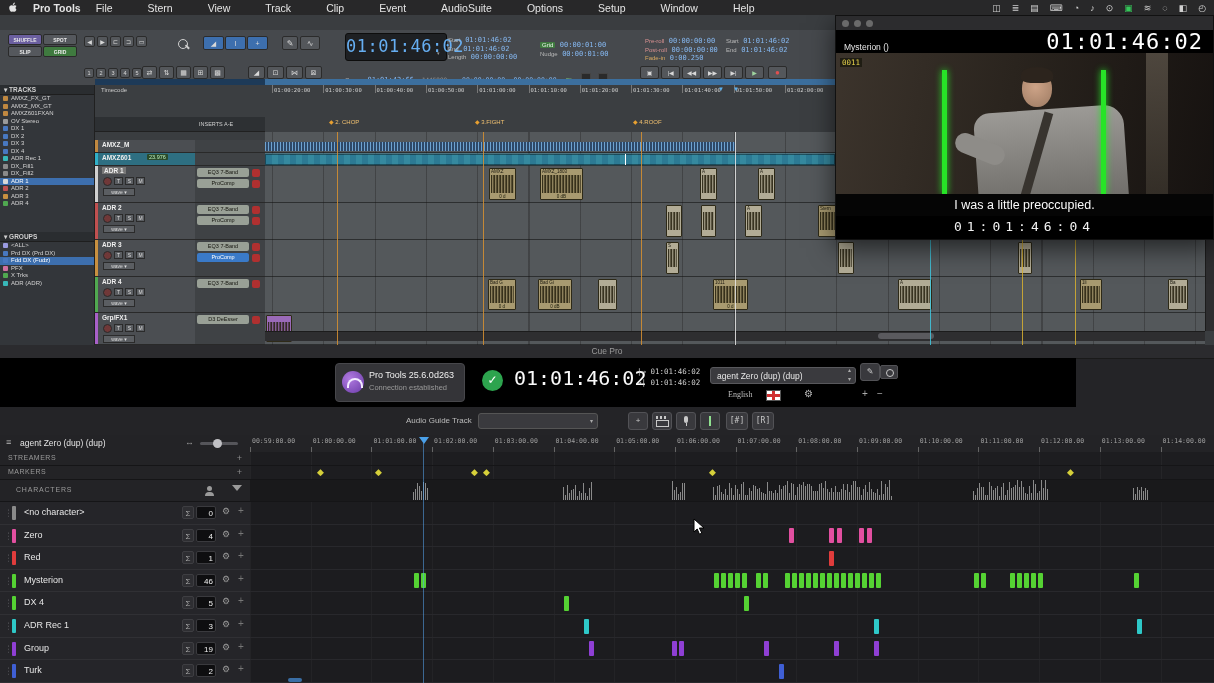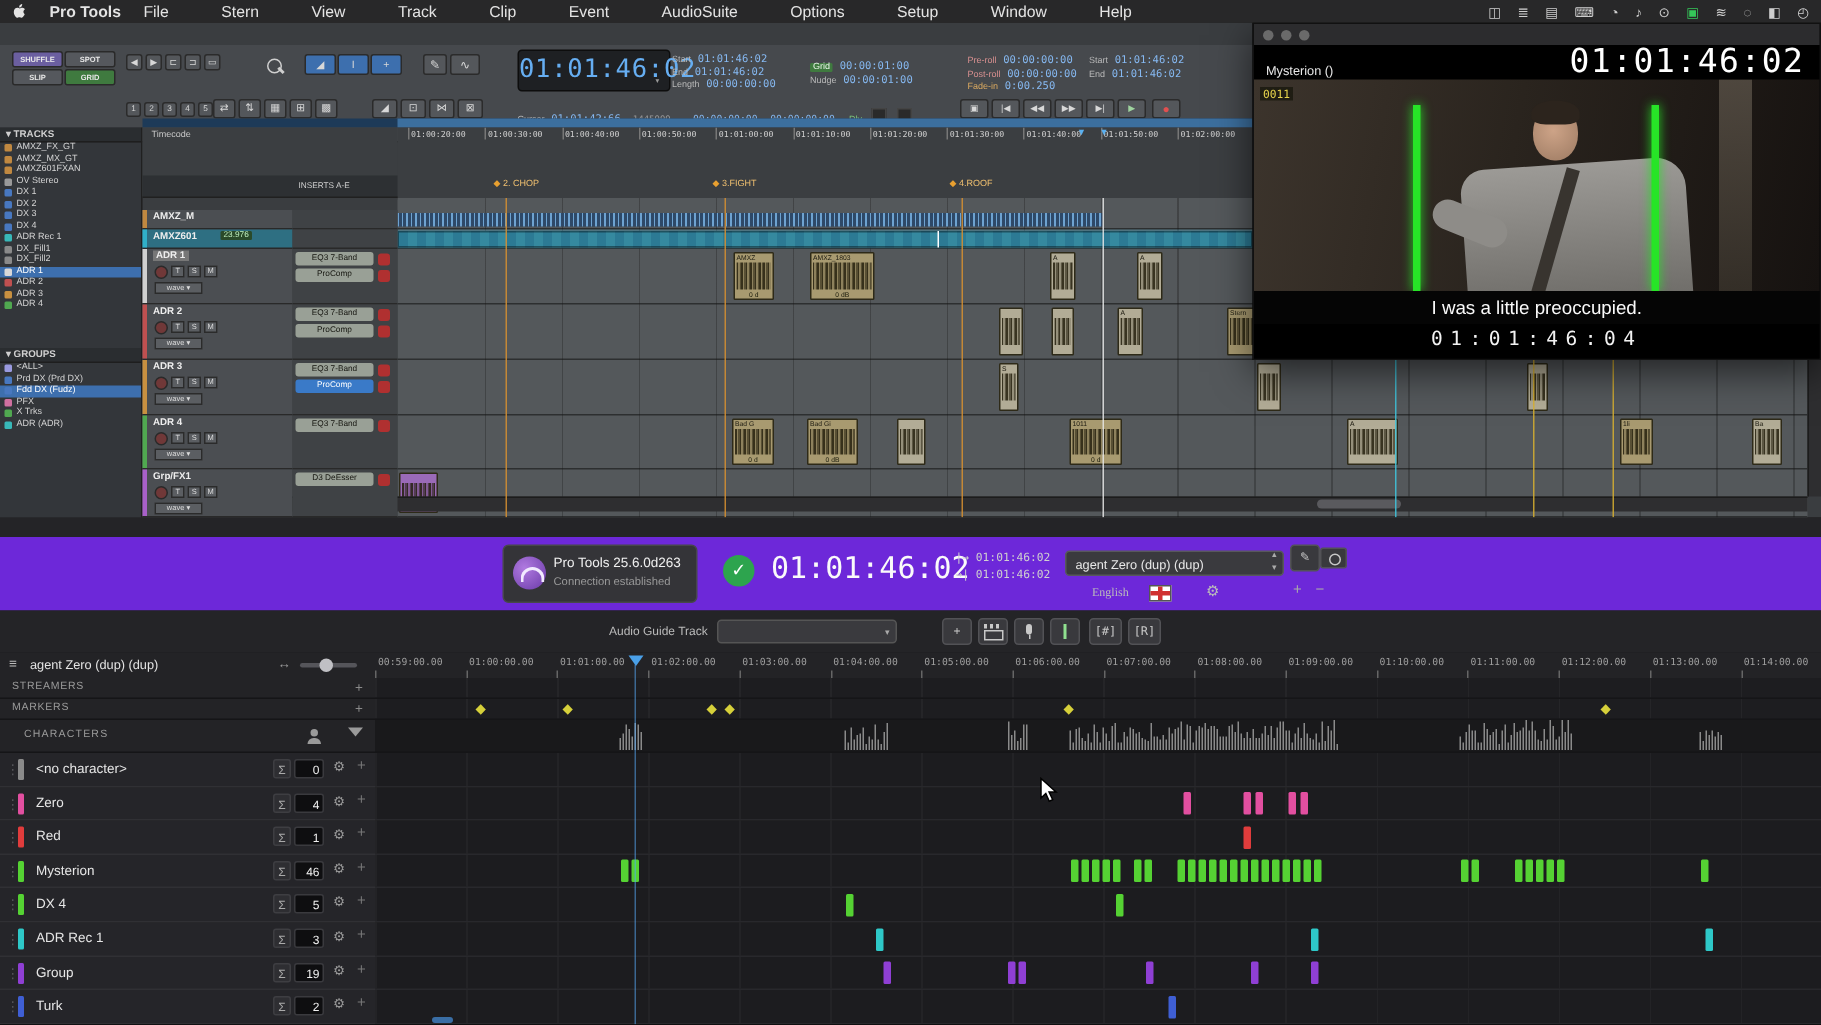--- a/index.html
+++ b/index.html
@@ -66,21 +66,21 @@
   .vframe{position:absolute;left:0;top:37px;width:377px;height:141px;overflow:hidden;
           background:linear-gradient(100deg,#3c342c 0%,#2a241e 45%,#161210 100%);}
   .streamer{position:absolute;top:17px;width:5px;height:124px;box-shadow:0 0 7px currentColor;}
   .subband{position:absolute;left:0;top:178px;width:377px;height:22px;background:#050505;
            font-size:12.5px;color:#fafafa;text-align:center;line-height:22px;}
   .vtc2{position:absolute;left:0;top:200px;width:377px;height:23px;background:#000;color:#f2f2f2;
         font-size:13px;text-align:center;line-height:21px;letter-spacing:5px;}
   
   .cuewin{position:absolute;left:0;top:345px;width:1214px;height:338px;background:#242427;z-index:10;}
   .ctitle{height:13px;text-align:center;font-size:8.5px;color:#9a9a9a;line-height:13px;background:#2b2b2e;border-bottom:1px solid #1a1a1a;}
-  .ctool{position:absolute;left:0;top:13px;width:1214px;height:49px;background:#6d28d9;border-bottom:1px solid #1a1a1a;}
+  .ctool{position:absolute;left:0;top:13px;width:1076px;height:49px;background:#000000;border-bottom:1px solid #1a1a1a;}
   .card{position:absolute;left:335px;top:5px;width:128px;height:37px;background:#343438;border:1px solid #47474b;border-radius:4px;}
   .gcheck{position:absolute;left:482px;top:12px;width:21px;height:21px;border-radius:50%;background:#2da44e;color:#fff;
           font-size:12px;text-align:center;line-height:21px;}
   .cselect{position:absolute;left:710px;top:9px;width:146px;height:17px;background:#3a3a3e;border:1px solid #58585c;
            border-radius:3px;font-size:8.5px;color:#e8e8e8;line-height:17px;padding-left:6px;box-sizing:border-box;}
   .guide{position:absolute;left:0;top:62px;width:1214px;height:28px;background:#242427;border-bottom:1px solid #1a1a1a;}
   .cic{position:absolute;top:5px;width:18px;height:16px;background:#39393d;border:1px solid #525256;border-radius:3px;
        color:#c8c8c8;font-size:8px;text-align:center;line-height:16px;}
   
   .bhead{position:absolute;left:0;top:90px;width:1214px;height:17px;background:#232326;border-bottom:1px solid #141416;}
@@ -556,20 +556,21 @@
 
     <div class="abs" style="left:95px;top:316px;width:1110px;height:9px;background:#2e2e30;border-top:1px solid #1c1c1c;">
       <div class="abs" style="left:783px;top:1px;width:56px;height:6px;background:#5a5a5e;border-radius:3px;"></div>
     </div>
     <div class="abs" style="left:1205px;top:70px;width:9px;height:246px;background:#2e2e30;border-left:1px solid #1c1c1c;">
       <div class="abs" style="left:1px;top:2px;width:6px;height:58px;background:#5a5a5e;border-radius:3px;"></div>
     </div>
   </section>
 
   <section class="cuewin">
+    <div class="ctitle">Cue Pro</div>
     <div class="ctool">
       <div class="card">
         <div class="abs" style="left:6px;top:7px;width:22px;height:22px;border-radius:50%;background:radial-gradient(circle at 35% 35%,#b07ae0,#6a3aa8);">
           <div class="abs" style="left:5px;top:7px;width:12px;height:8px;border:2px solid #f2eaff;border-bottom:none;border-radius:10px 10px 0 0;"></div>
         </div>
         <div class="abs" style="left:33px;top:6px;font-size:9px;color:#f0f0f0;">Pro Tools 25.6.0d263</div>
         <div class="abs" style="left:33px;top:19px;font-size:7.5px;color:#9a9a9a;">Connection established</div>
       </div>
       <div class="gcheck">✓</div>
       <div class="abs mono" style="left:514px;top:8px;font-size:20px;color:#fafafa;">01:01:46:02</div>

